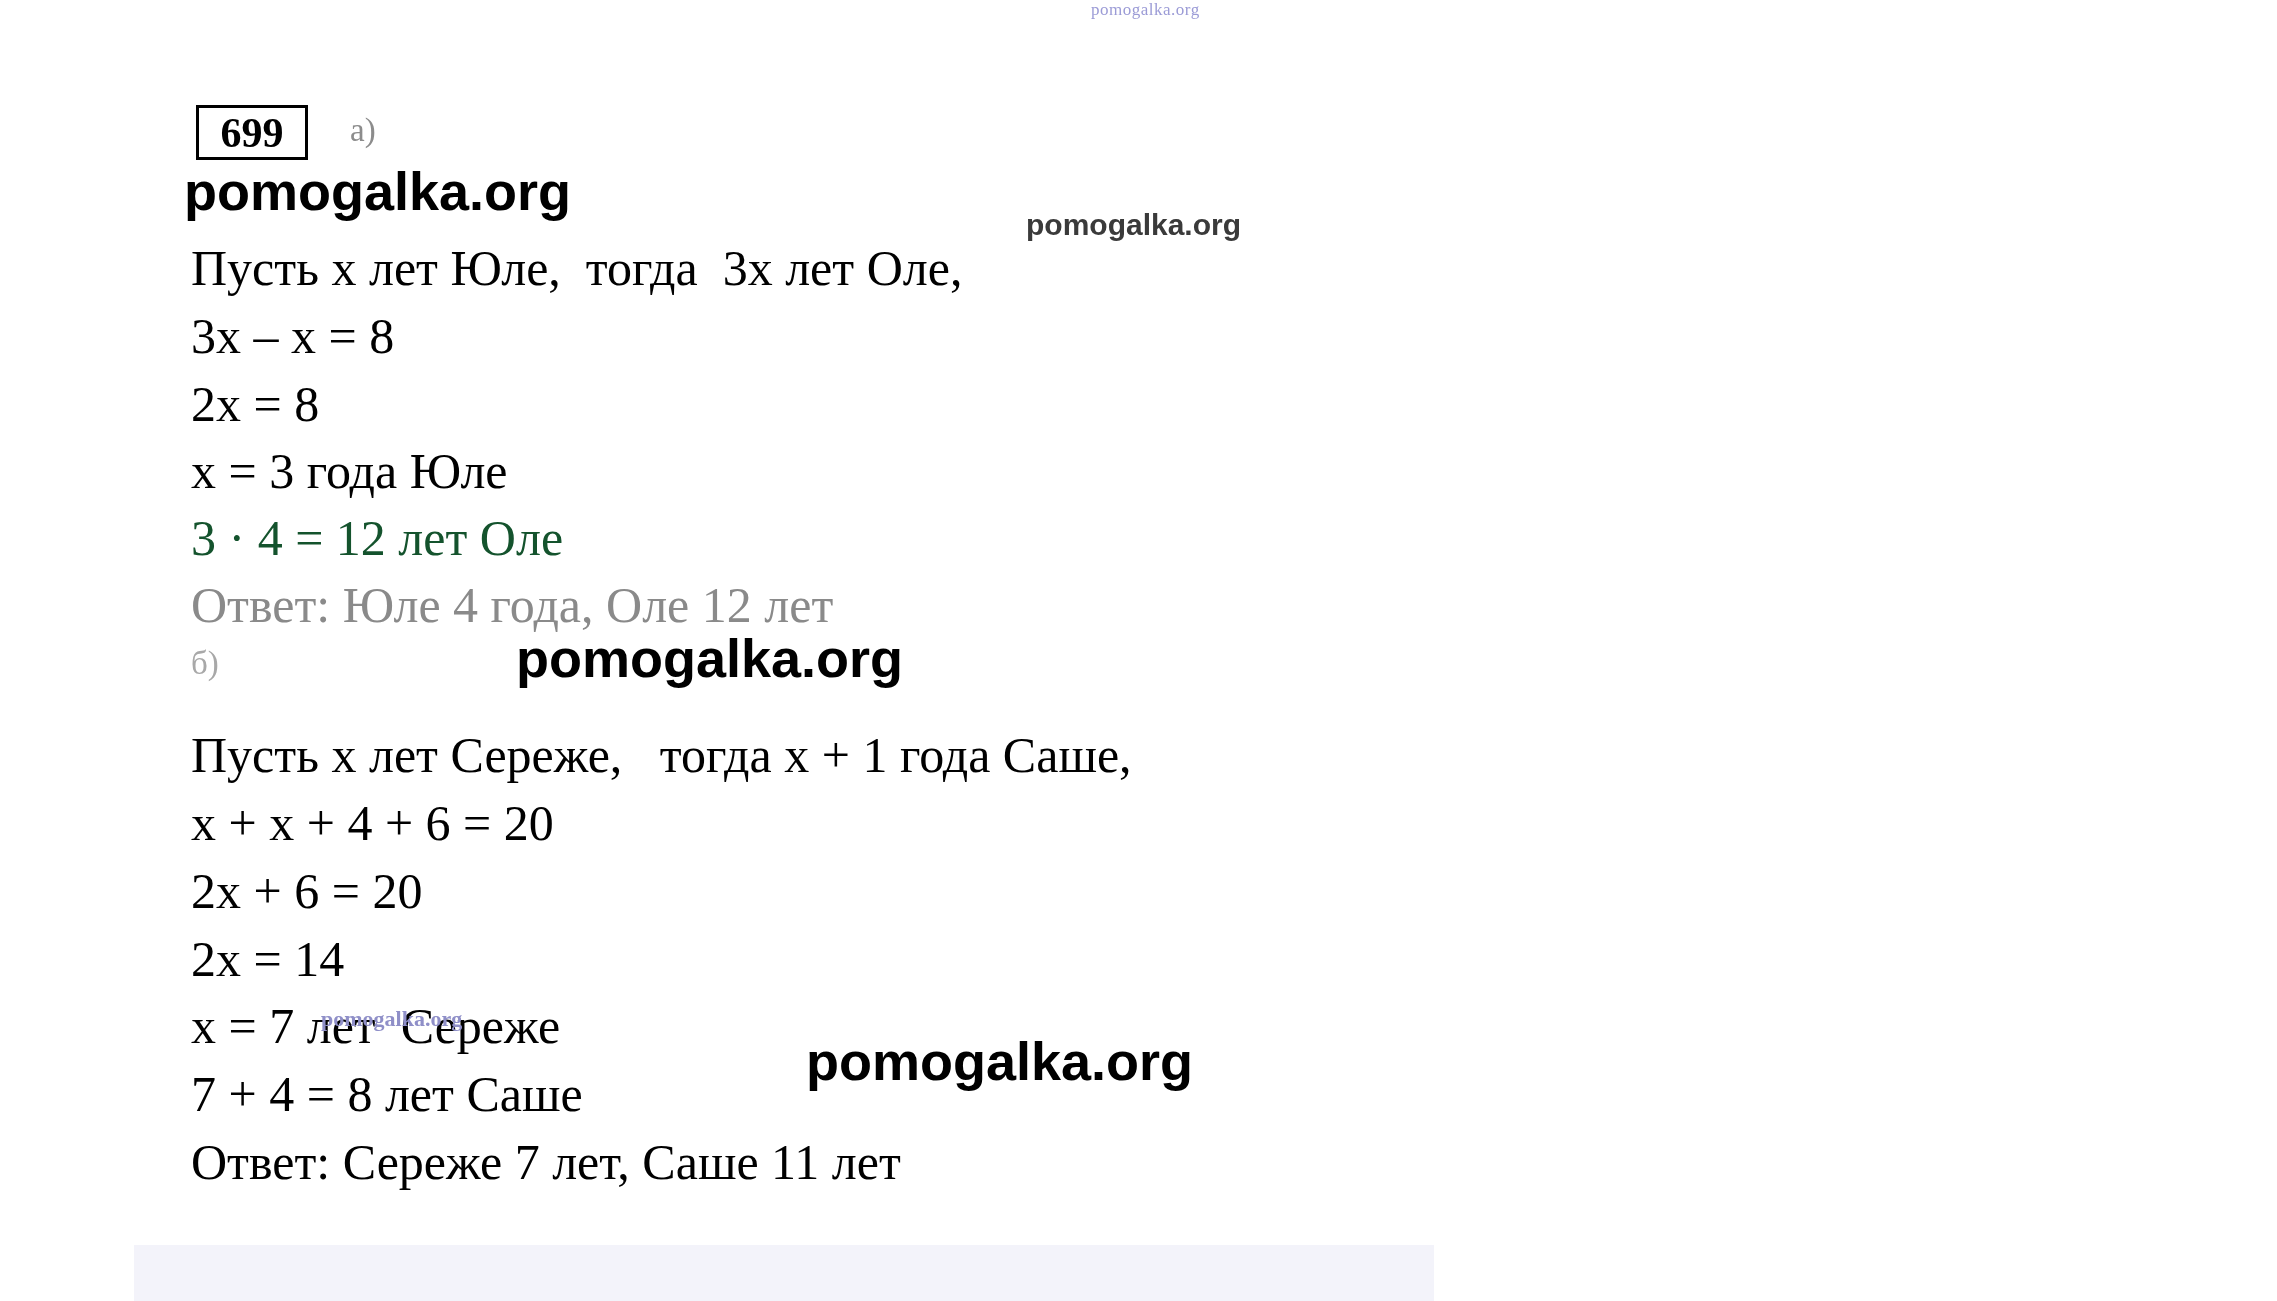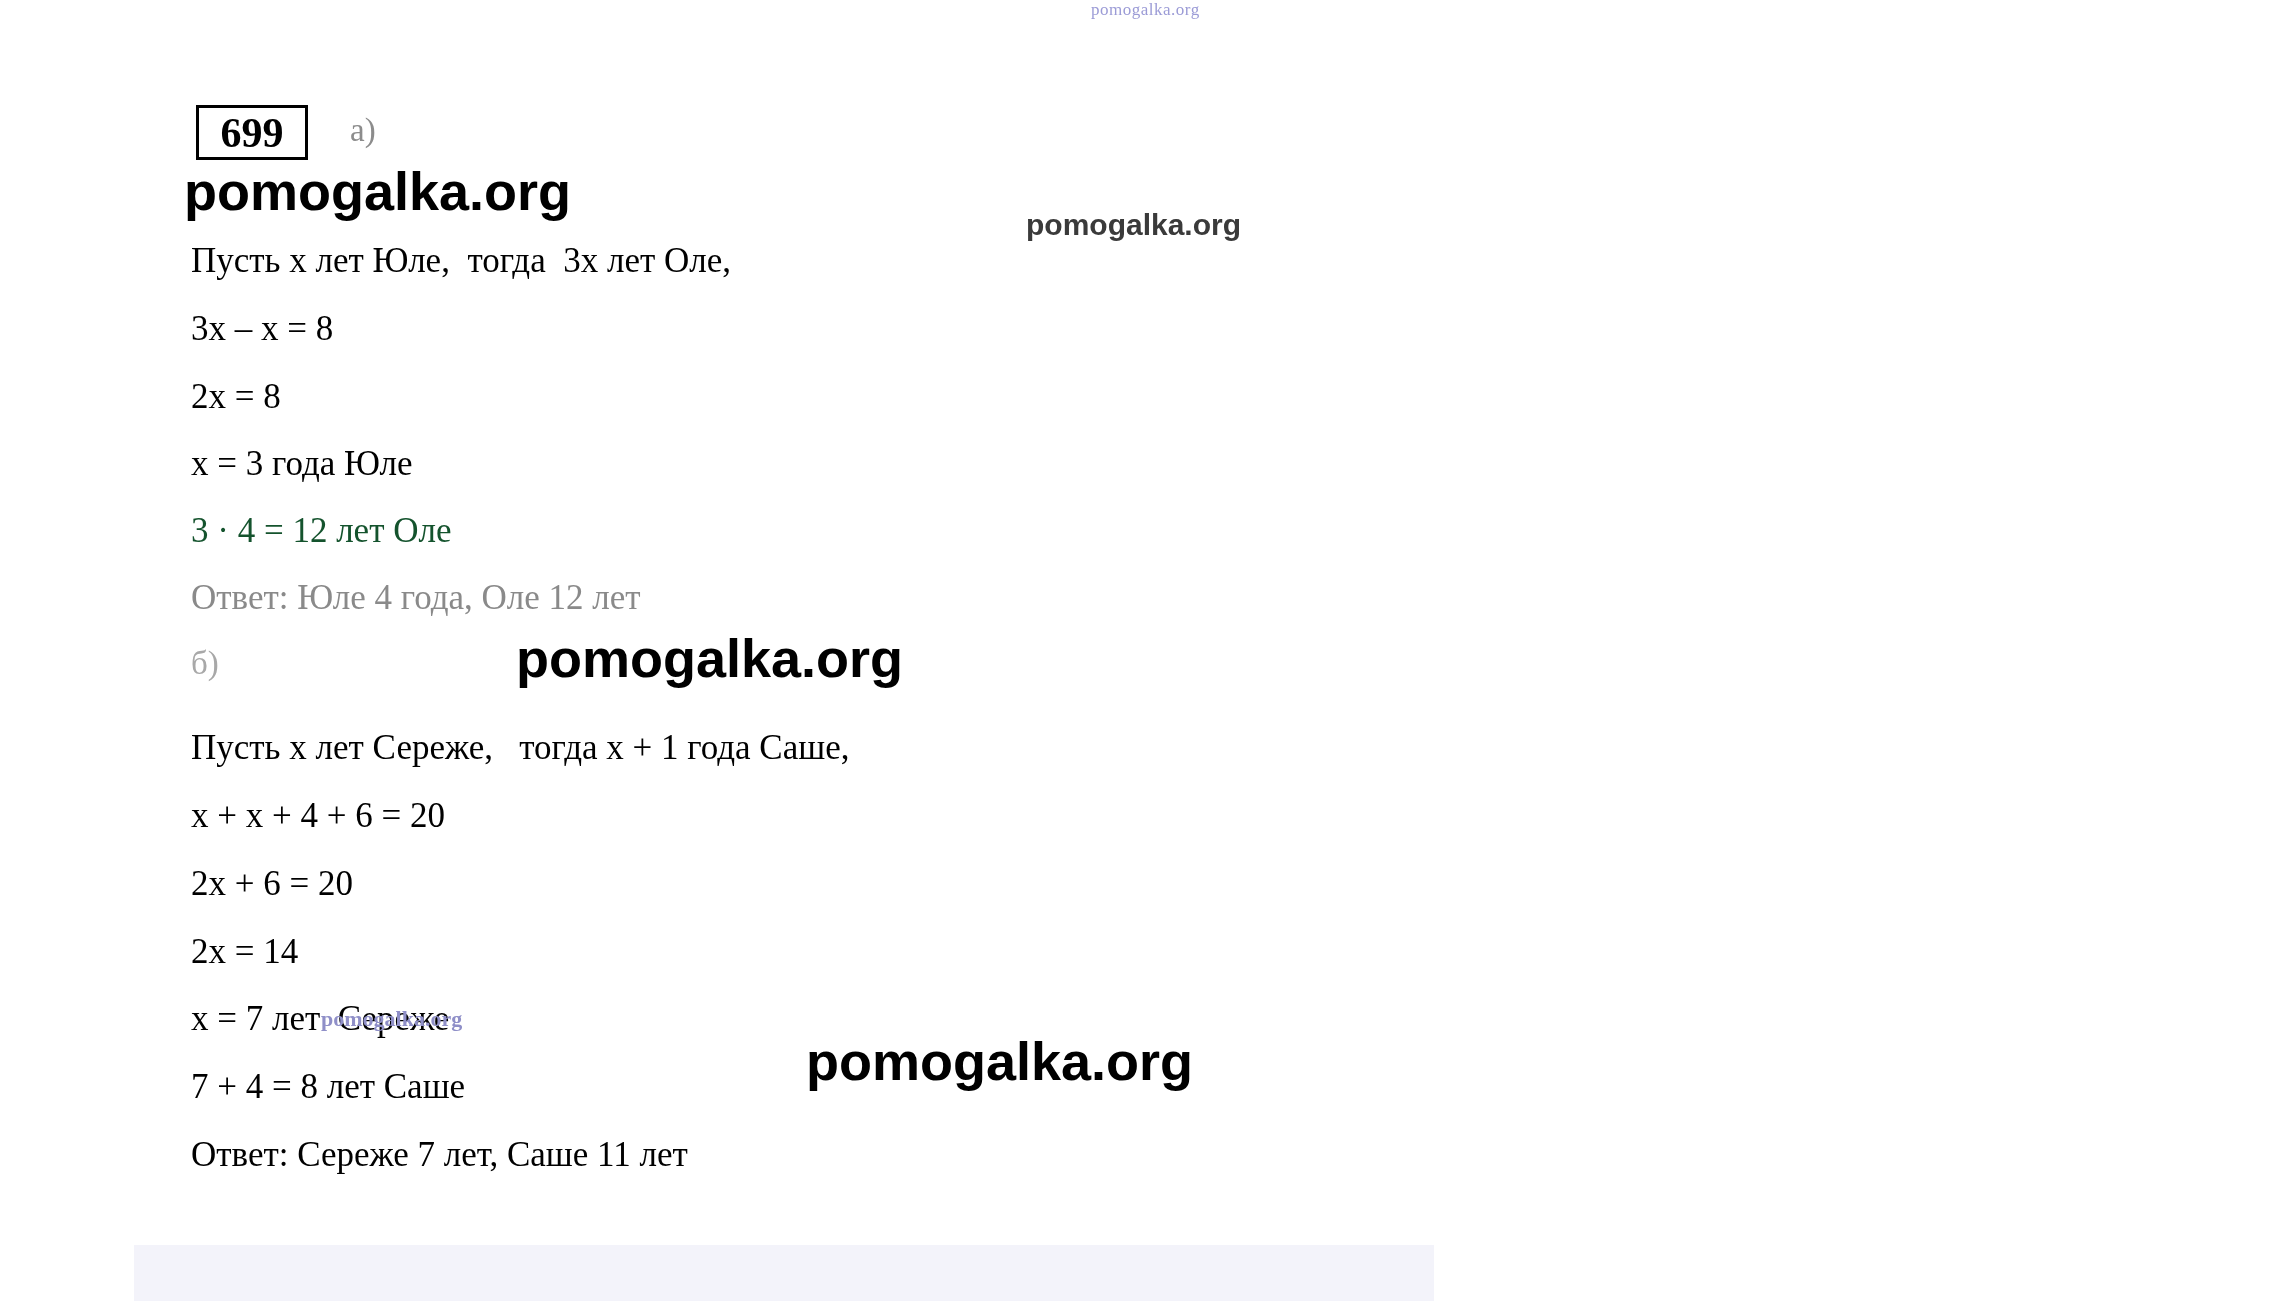--- a/index.html
+++ b/index.html
@@ -119,21 +119,21 @@
     font-weight: bold;
     color: #8f8fc8;
     white-space: nowrap;
   }
   .wm-small-1 { left: 305px; top: 1006px; font-size: 22px; }
 
   
   .line {
     position: absolute;
     font-family: "Liberation Serif", serif;
-    font-size: 35px;
+    font-size: 50px;
     color: #000000;
     white-space: pre;
     line-height: 1;
   }
   .line.faded { color: #8a8a8a; }
   .line.semi  { color: #14532d; }
 </style>
 </head>
 <body>
 

